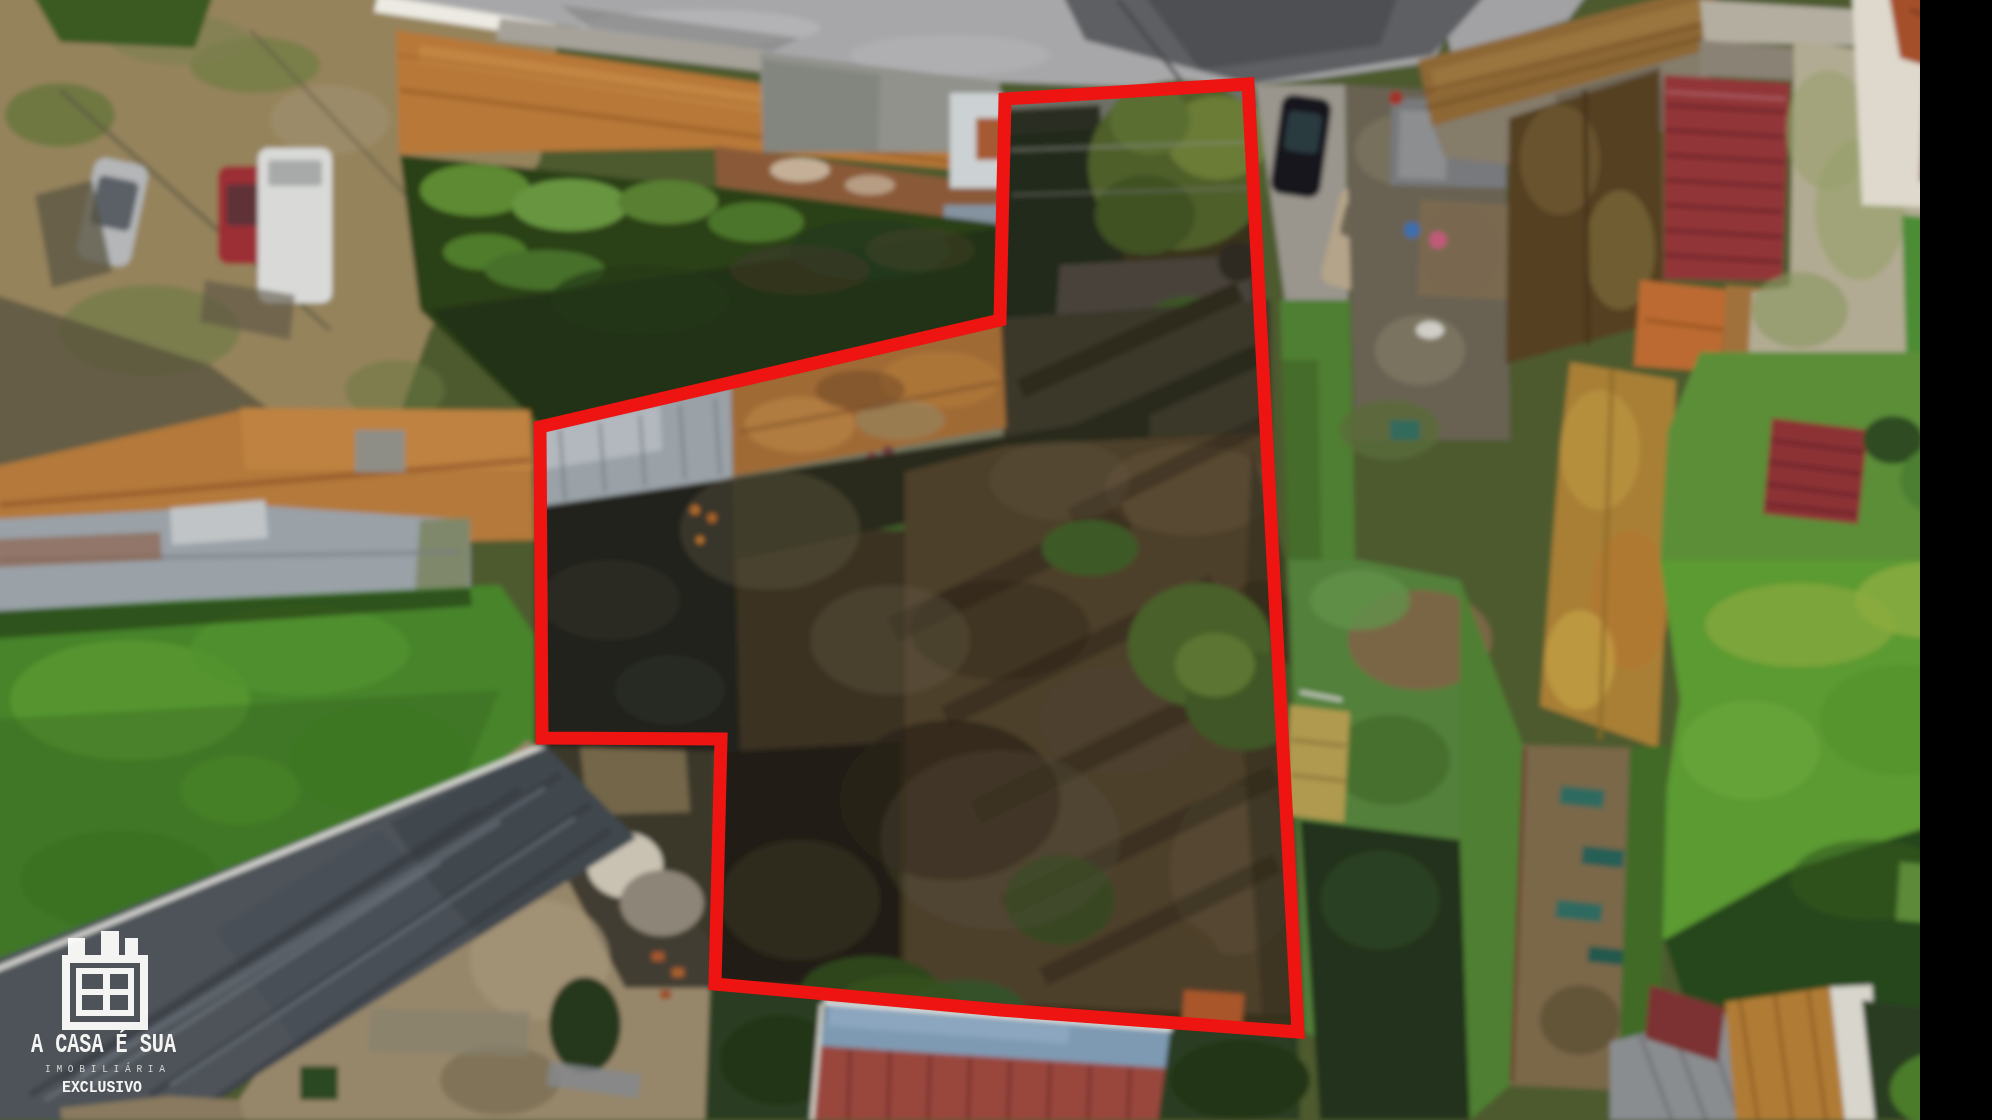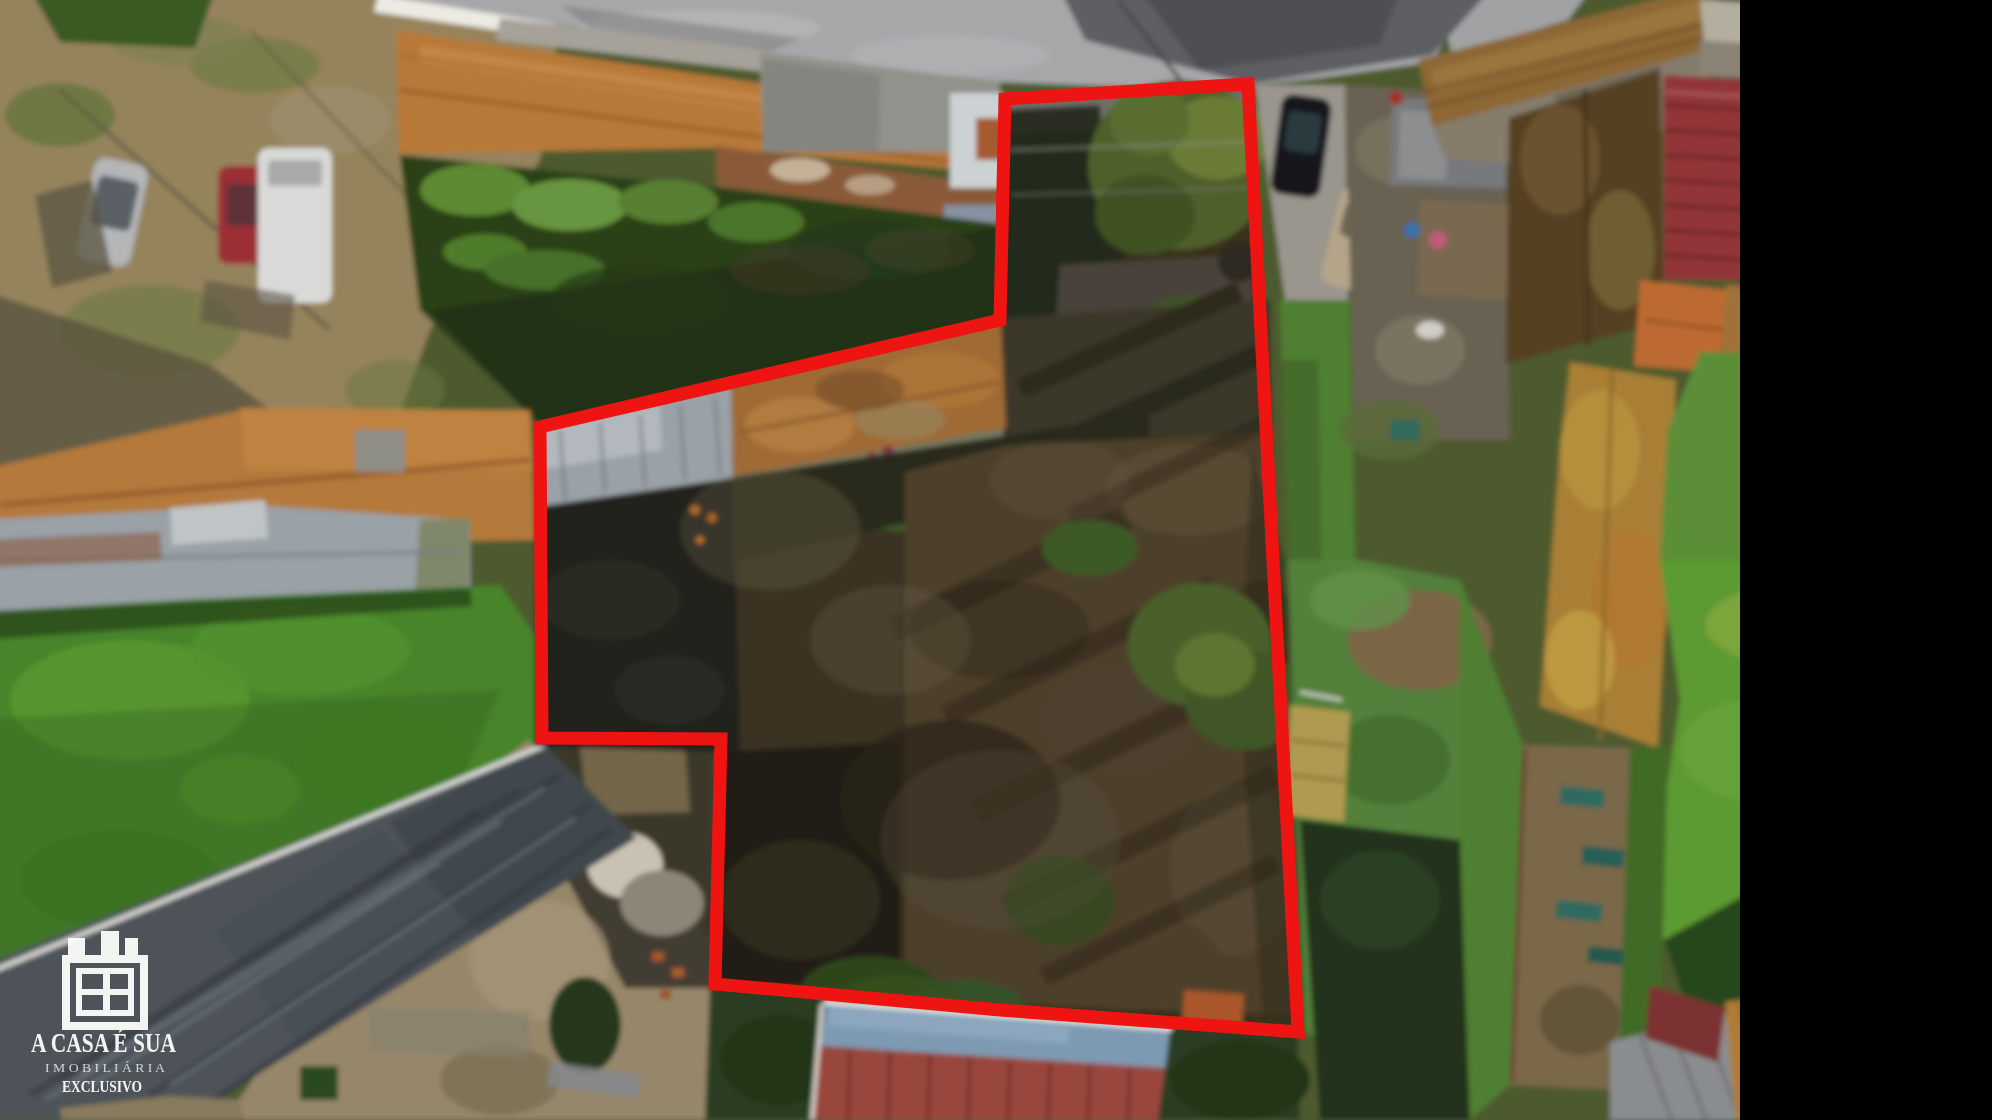--- a/index.html
+++ b/index.html
@@ -1,16 +1,16 @@
 <!DOCTYPE html>
 <html><head>
 <meta charset="utf-8">
 <style>
 html,body{margin:0;padding:0;background:#000;}
-#wrap{position:relative;width:1740px;height:1120px;overflow:hidden;font-family:Liberation Serif, serif;}
+#wrap{position:relative;width:1920px;height:1120px;overflow:hidden;font-family:Liberation Mono, monospace;}
 svg{display:block;}
 </style>
 </head>
 <body>
 <div id="wrap">
 <svg width="1992" height="1120" viewBox="0 0 1992 1120">
 <defs>
 <filter id="b" x="-5%" y="-5%" width="110%" height="110%">
           <feGaussianBlur stdDeviation="2.4"></feGaussianBlur>
         </filter>

